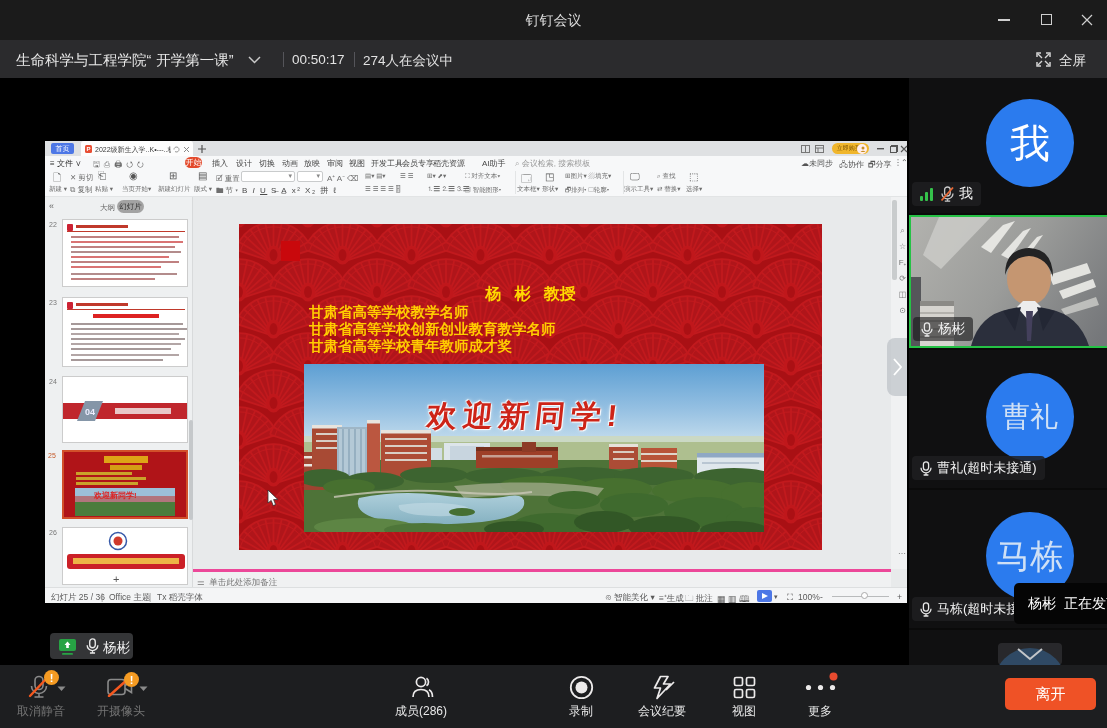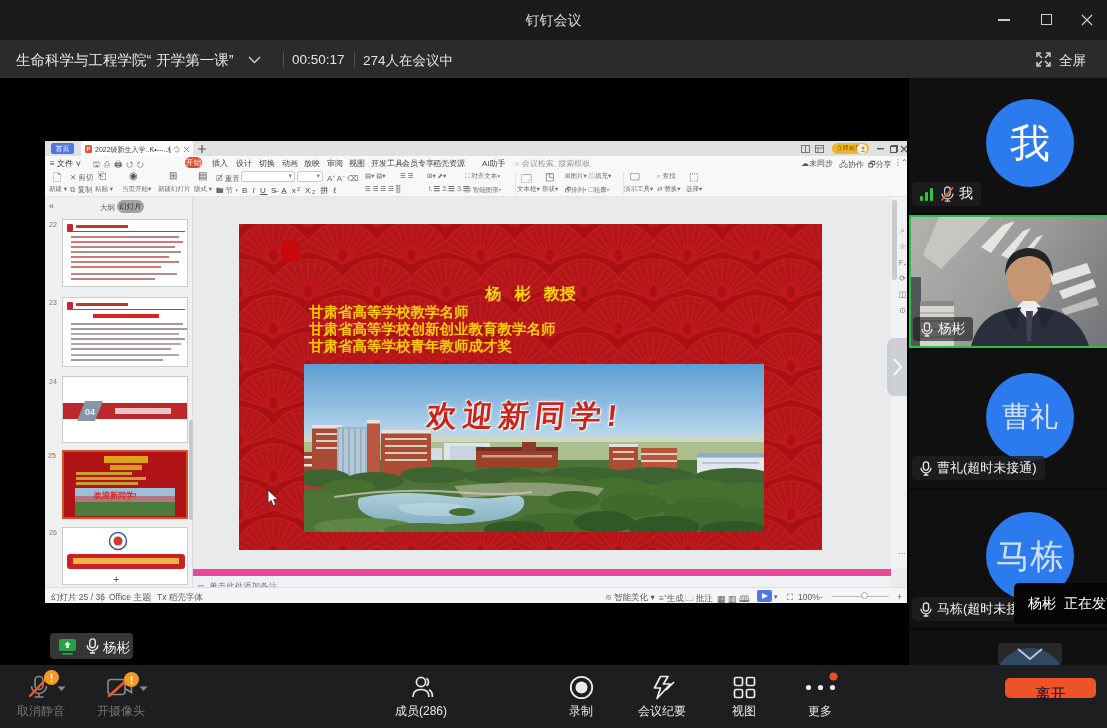--- a/index.html
+++ b/index.html
@@ -22,21 +22,21 @@
 #stage { position:absolute; left:0; top:78px; width:1107px; height:587px; background:#000;margin-left:45px; }
 
 
 #wps { position:absolute; left:0; top:63px; width:862px; height:462px; background:#f7f8f9; }
 #tabbar { position:absolute; left:0; top:0; width:862px; height:15px; background:#dfe1e3; font-size:7px; }
 #menubar { position:absolute; left:0; top:15px; width:862px; height:12px; background:#f7f8f9; font-size:8px; color:#454545; }
 #ribbon { position:absolute; left:0; top:27px; width:862px; height:29px; background:#f7f8f9; border-bottom:1px solid #e2e4e5; }
 #wpsbody { position:absolute; left:0; top:56px; width:862px; height:390px; background:#e8eaeb; }
 #panel { position:absolute; left:0; top:0; width:148px; height:390px; background:#eef0f1; border-right:1px solid #d8dadb; font-size:7px; }
 #canvas { position:absolute; left:148px; top:0; width:698px; height:372px; background:#e8eaeb; overflow:hidden; }
-#notesbar { position:absolute; left:148px; top:428px; width:698px; height:18px; background:#f0f1f2; border-top:7px solid #ec4899; color:#767676; font-size:8.5px; }
+#notesbar { position:absolute; left:148px; top:428px; width:698px; height:18px; background:#f0f1f2; border-top:3px solid #ec4899; color:#767676; font-size:8.5px; }
 #statusbar { position:absolute; left:0; top:446px; width:862px; height:16px; background:#f4f5f6; border-top:1px solid #dddfe0; color:#5a5a5a; font-size:8.5px; }
 #sidetools { position:absolute; left:846px; top:0; width:16px; height:372px; background:#f0f1f2; color:#777; }
 .rgi { position:absolute; font-size:10px; color:#555; }
 .rgl { position:absolute; font-size:6.5px; color:#6e6e6e; white-space:nowrap; }
 .rbox { position:absolute; height:11px; background:#fff; border:1px solid #c9cbcc; border-radius:2px; font-size:7px; padding:0 2px; }
 .rsep { position:absolute; top:3px; width:1px; height:23px; background:#e3e5e6; }
 .thumb { position:absolute; left:17px; width:126px; background:#fff; border:1px solid #ccc; overflow:hidden; }
 .thumb.sel { border:2px solid #d2502a; }
 .tl { position:absolute; left:8px; height:2px; opacity:.75; }
 
@@ -51,21 +51,21 @@
 .cell { position:absolute; left:0; width:243px; background:#101011; overflow:hidden; }
 .avatar { position:absolute; left:77px; width:88px; height:88px; border-radius:50%; background:#2b7bee; color:#fff; text-align:center; }
 .nlabel { position:absolute; background:rgba(30,31,33,.85); border-radius:4px; color:#f2f2f2; display:flex; align-items:center; white-space:nowrap; }
 
 
 #toolbar { position:absolute; left:0; top:665px; width:1107px; height:63px; background:#1d1e20; }
 .tbtn { position:absolute; top:10px; width:80px; text-align:center; }
 .tbtn .ic { height:25px; position:relative; }
 .tbtn .lbl { margin-top:3px; font-size:12px; color:#e8e8e8; }
 .tbtn.dim .lbl { color:#747474; }
-#leave { position:absolute; left:1005px; top:13px; width:91px; height:20px; background:#ef5226; border-radius:5px; color:#0f172a; font-size:15px; text-align:center; line-height:32px; }
+#leave { position:absolute; left:1005px; top:13px; width:91px; height:32px; background:#ef5226; border-radius:5px; color:#ffffff; font-size:15px; text-align:center; line-height:32px; }
 
 
 #toast { position:absolute; left:969px; top:505px; width:120px; height:41px; background:#050505; border-radius:5px; color:#fff; font-size:14px; text-align:center; line-height:41px; z-index:30; }
 
 
 #collapse { position:absolute; left:842px; top:260px; width:20px; height:58px; background:rgba(175,180,188,.55); border-radius:8px 0 0 8px; z-index:5; }
 
 
 #nametag { position:absolute; left:5px; top:555px; width:83px; height:26px; background:rgba(56,58,60,.92); border-radius:4px; z-index:5; }
 </style>

